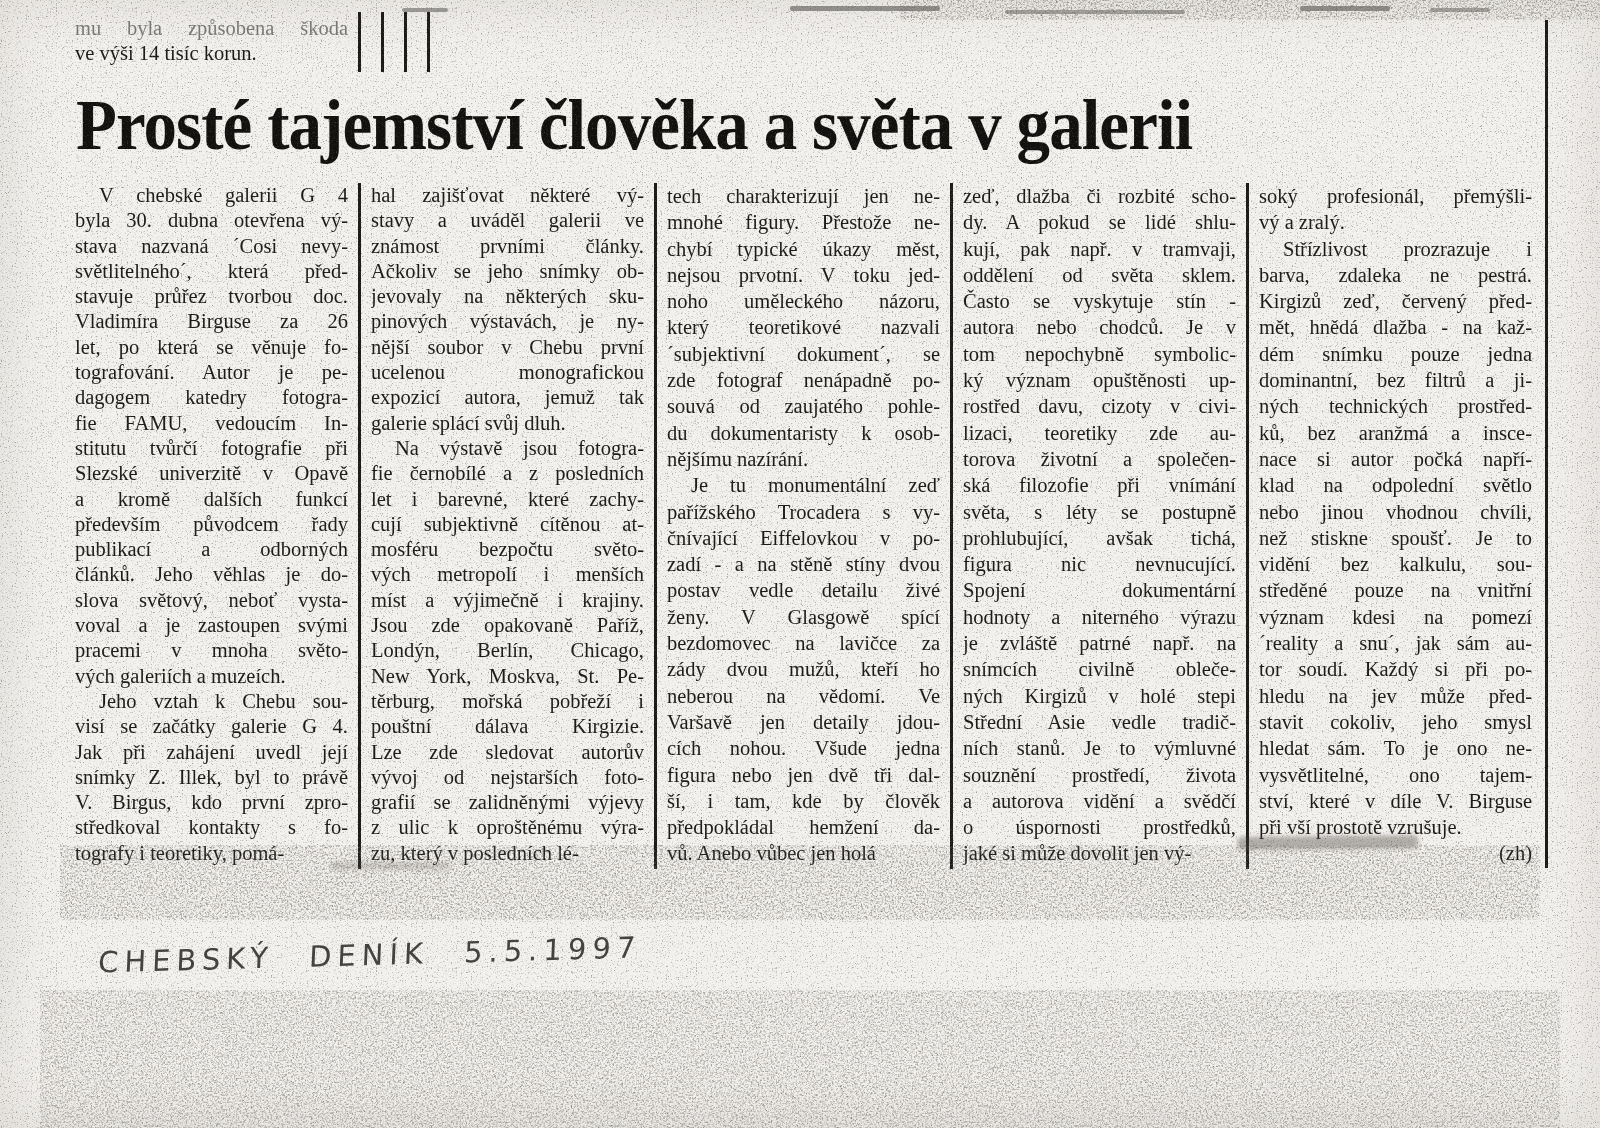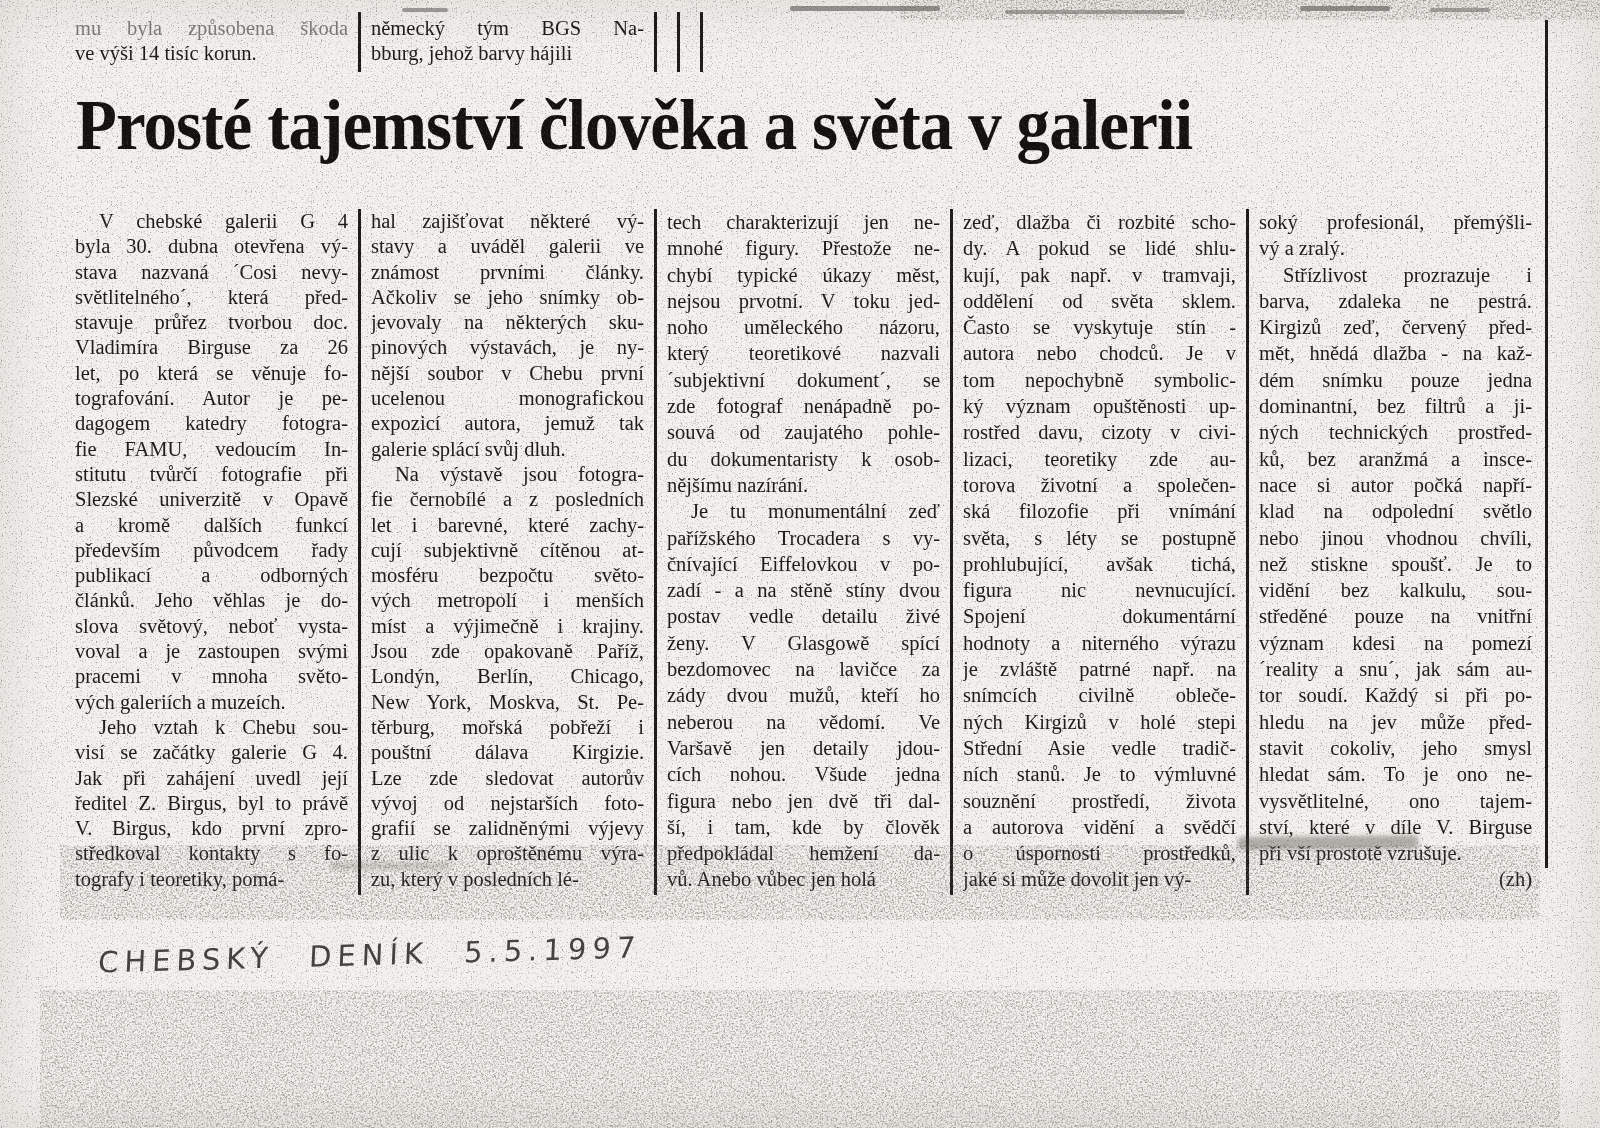--- a/index.html
+++ b/index.html
@@ -20,21 +20,21 @@
   .strip-col .line{white-space:nowrap;}
   .strip-col:first-child .line:first-child{opacity:.55;filter:blur(.4px);}
   .strip-rule{height:60px;align-self:flex-start;}
   
   .headline{
     position:absolute;left:76px;top:84px;margin:0;
     font-size:72px;font-weight:bold;letter-spacing:-1px;white-space:nowrap;
     transform:scaleX(.93);transform-origin:left top;color:#121110;
   }
   
-  .body-row{top:183px;height:690px;margin-top:26px;}
+  .body-row{top:183px;height:690px;}
   .body-col{font-size:20.5px;}
   .c27{line-height:25.3px;}
   .c26{line-height:26.3px;}
   .line{text-align:justify;text-align-last:justify;overflow:hidden;white-space:nowrap;}
   .line.last{text-align-last:left;}
   .line.indent{text-indent:24px;}
   .line.align-right{text-align-last:right;}
   .body-rule{height:686px;}
   .edge-rule{position:absolute;left:1545px;top:20px;width:3px;height:848px;background:#1c1b19;}
   
@@ -60,24 +60,20 @@
 <div class="mark" style="left:1005px;top:10px;width:180px;height:4px;opacity:.4;"></div>
 <div class="mark" style="left:1300px;top:6px;width:90px;height:5px;opacity:.5;"></div>
 <div class="mark" style="left:1430px;top:8px;width:60px;height:4px;opacity:.4;"></div>
 
 <div class="row strip-row">
   <div class="col strip-col">
       <div class="line">mu byla způsobena škoda</div>
       <div class="line last">ve výši 14 tisíc korun.</div>
     </div>
   <div class="vrule strip-rule"></div>
-  <div class="col strip-col">
-      <div class="line">německý tým BGS Na-</div>
-      <div class="line last">bburg, jehož barvy hájili</div>
-    </div>
   <div class="vrule strip-rule"></div>
   <div class="vrule strip-rule"></div>
   <div class="vrule strip-rule"></div>
 </div>
 
 <h1 class="headline">Prosté tajemství člověka a světa v galerii</h1>
 
 <div class="row body-row">
   <div class="col body-col c27">
       <div class="line indent">V chebské galerii G 4</div>
@@ -96,21 +92,21 @@
       <div class="line">především původcem řady</div>
       <div class="line">publikací a odborných</div>
       <div class="line">článků. Jeho věhlas je do-</div>
       <div class="line">slova světový, neboť vysta-</div>
       <div class="line">voval a je zastoupen svými</div>
       <div class="line">pracemi v mnoha světo-</div>
       <div class="line last">vých galeriích a muzeích.</div>
       <div class="line indent">Jeho vztah k Chebu sou-</div>
       <div class="line">visí se začátky galerie G 4.</div>
       <div class="line">Jak při zahájení uvedl její</div>
-      <div class="line">ředitel Z. Birgus, byl to právě</div>
+      <div class="line">snímky Z. Illek, byl to právě</div>
       <div class="line">V. Birgus, kdo první zpro-</div>
       <div class="line">středkoval kontakty s fo-</div>
       <div class="line last">tografy i teoretiky, pomá-</div>
     </div>
   <div class="vrule body-rule"></div>
   <div class="col body-col c27">
       <div class="line">hal zajišťovat některé vý-</div>
       <div class="line">stavy a uváděl galerii ve</div>
       <div class="line">známost prvními články.</div>
       <div class="line">Ačkoliv se jeho snímky ob-</div>

